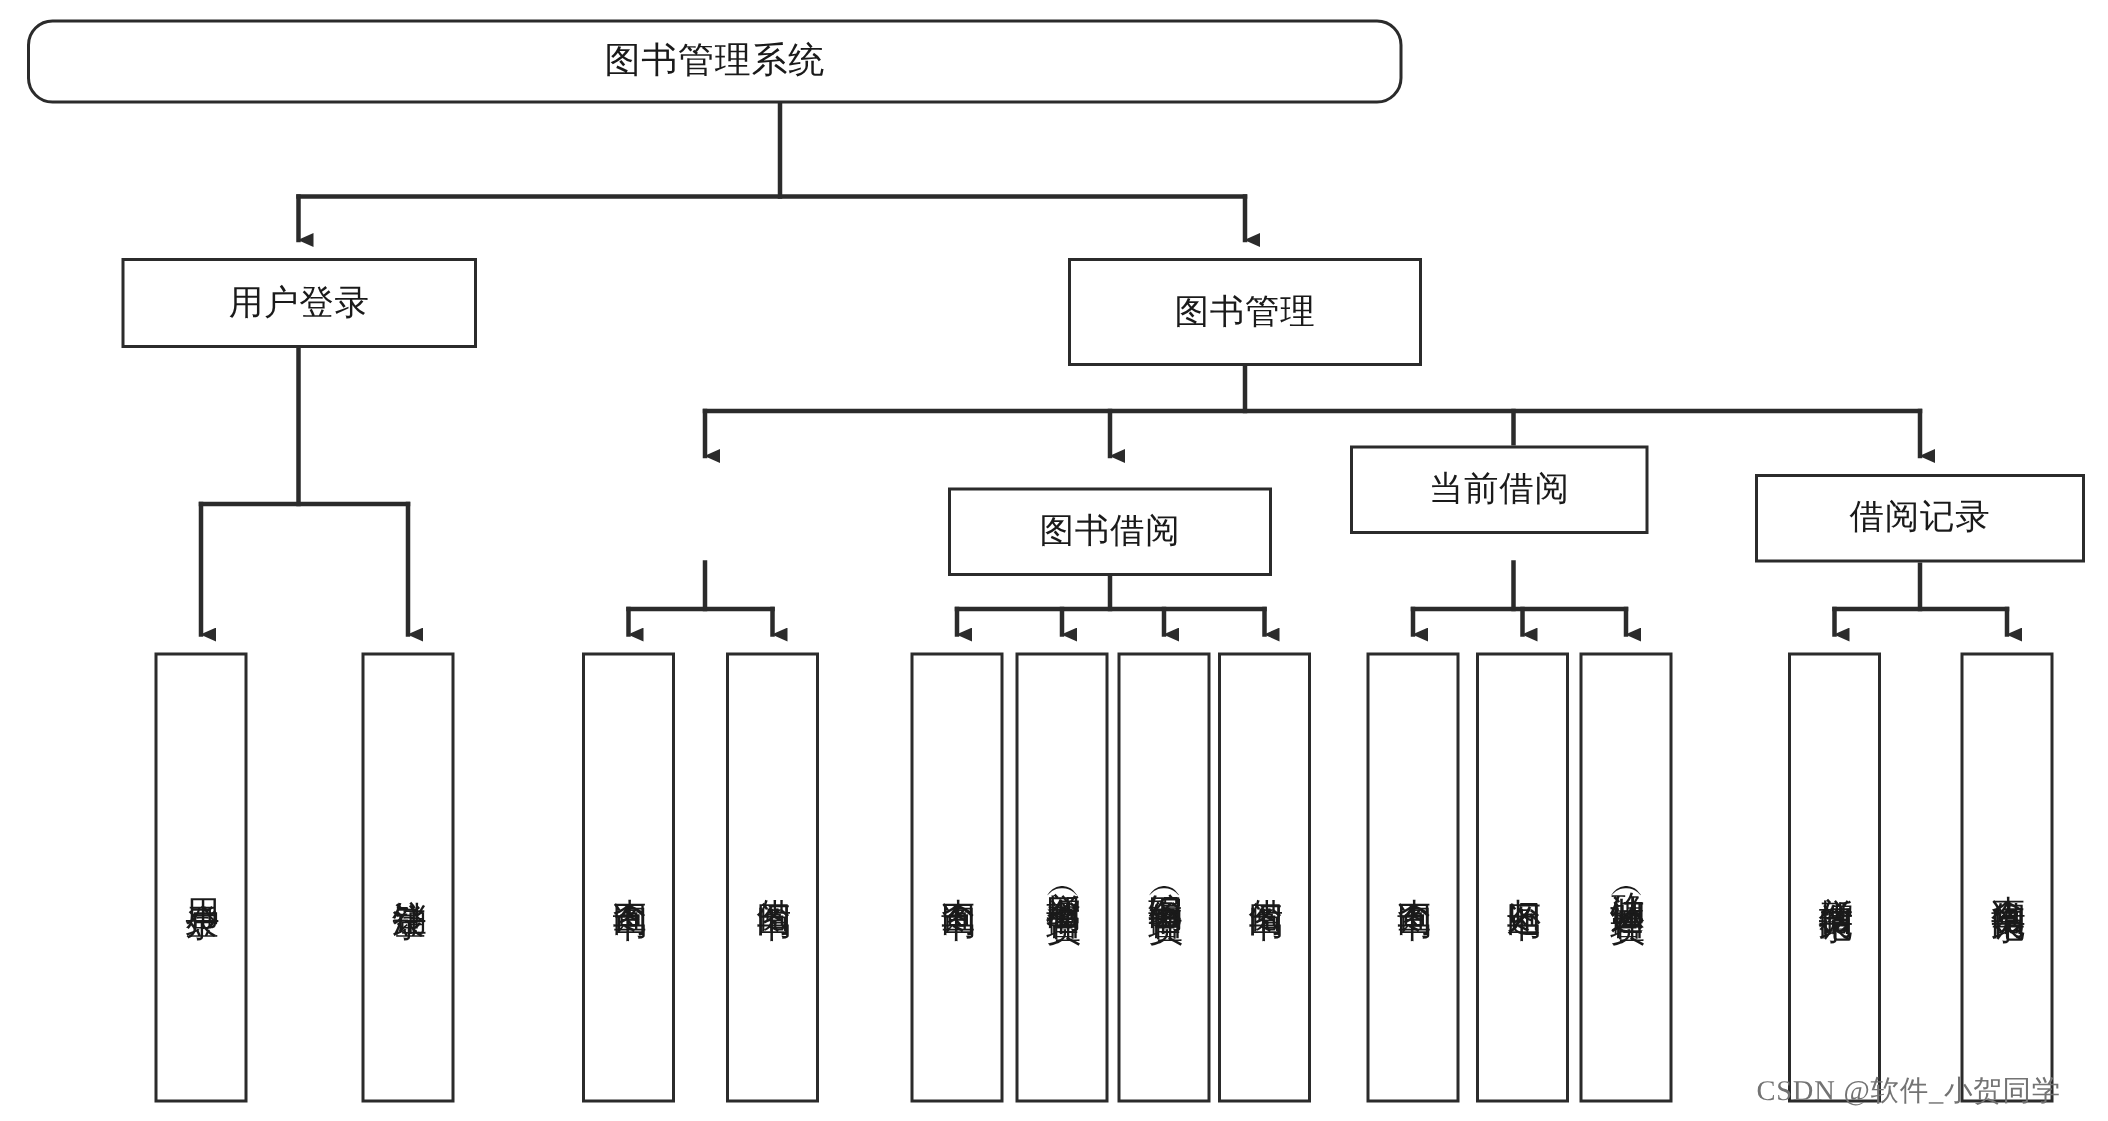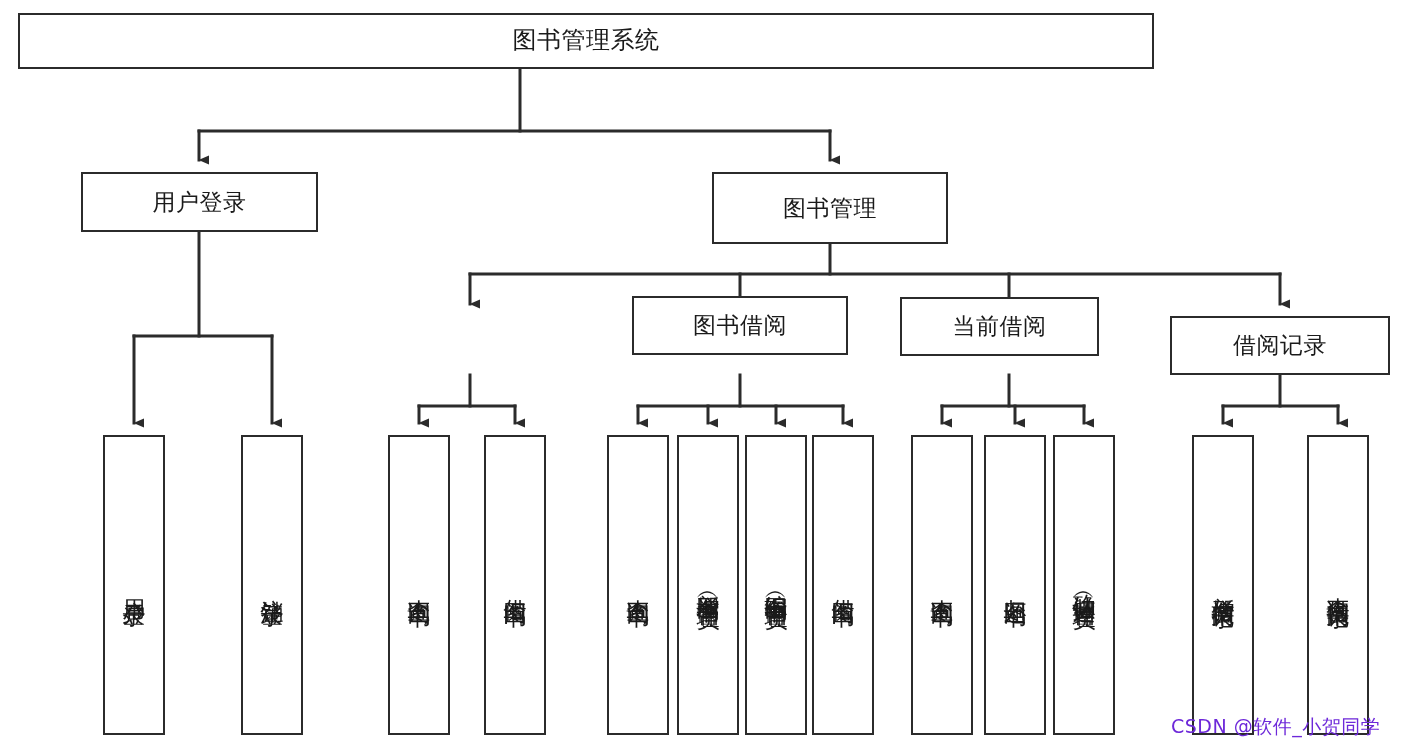--- a/index.html
+++ b/index.html
@@ -108,32 +108,32 @@
       <line x1="1015" y1="406" x2="1015" y2="423" marker-end="url(#arrowhead)"></line>
       <line x1="1084" y1="406" x2="1084" y2="423" marker-end="url(#arrowhead)"></line>
 
       <line x1="1280" y1="375" x2="1280" y2="406"></line>
       <line x1="1223" y1="406" x2="1338" y2="406"></line>
       <line x1="1223" y1="406" x2="1223" y2="423" marker-end="url(#arrowhead)"></line>
       <line x1="1338" y1="406" x2="1338" y2="423" marker-end="url(#arrowhead)"></line>
     </g>
   </svg>
 
-  <div class="node-box" id="node-root" style="left: 18px; top: 13px; width: 1136px; height: 56px;">
+  <div class="node-box" id="node-root" style="left: 18px; top: 13px; width: 917px; height: 56px; border-radius: 17px;">
     <span class="node-label-h root-label">图书管理系统</span>
   </div>
 
   <div class="node-box" id="node-l2-0" style="left: 81px; top: 172px; width: 237px; height: 60px;">
     <span class="node-label-h">用户登录</span>
   </div>
   <div class="node-box" id="node-l2-1" style="left: 712px; top: 172px; width: 236px; height: 72px;">
     <span class="node-label-h">图书管理</span>
   </div>
 
-  <div class="node-box" id="node-l3-1" style="left: 632px; top: 296px; width: 216px; height: 59px;">
+  <div class="node-box" id="node-l3-1" style="left: 632px; top: 325px; width: 216px; height: 59px;">
     <span class="node-label-h">图书借阅</span>
   </div>
   <div class="node-box" id="node-l3-2" style="left: 900px; top: 297px; width: 199px; height: 59px;">
     <span class="node-label-h">当前借阅</span>
   </div>
   <div class="node-box" id="node-l3-3" style="left: 1170px; top: 316px; width: 220px; height: 59px;">
     <span class="node-label-h">借阅记录</span>
   </div>
 
   <div class="node-box" id="node-leaf-0" style="left: 103px; top: 435px; width: 62px; height: 300px;">
@@ -169,15 +169,15 @@
   <div class="node-box" id="node-leaf-10" style="left: 1053px; top: 435px; width: 62px; height: 300px;">
     <span class="node-label-v">确认归还（管理员）</span>
   </div>
   <div class="node-box" id="node-leaf-11" style="left: 1192px; top: 435px; width: 62px; height: 300px;">
     <span class="node-label-v">新增借阅记录</span>
   </div>
   <div class="node-box" id="node-leaf-12" style="left: 1307px; top: 435px; width: 62px; height: 300px;">
     <span class="node-label-v">查询借阅记录</span>
   </div>
 
-  <div class="watermark" id="watermark" style="left: 1171px; top: 714px; color: #6d28d9;">CSDN @软件_小贺同学</div>
+  <div class="watermark" id="watermark" style="left: 1171px; top: 714px; color: #737373; font-family: Liberation Serif, serif;">CSDN @软件_小贺同学</div>
 
 </div>
 
 </body></html>

